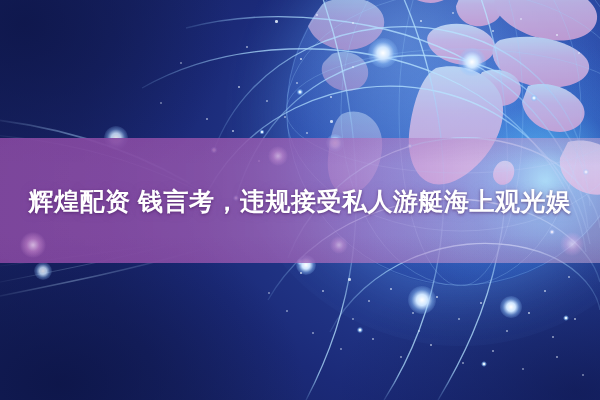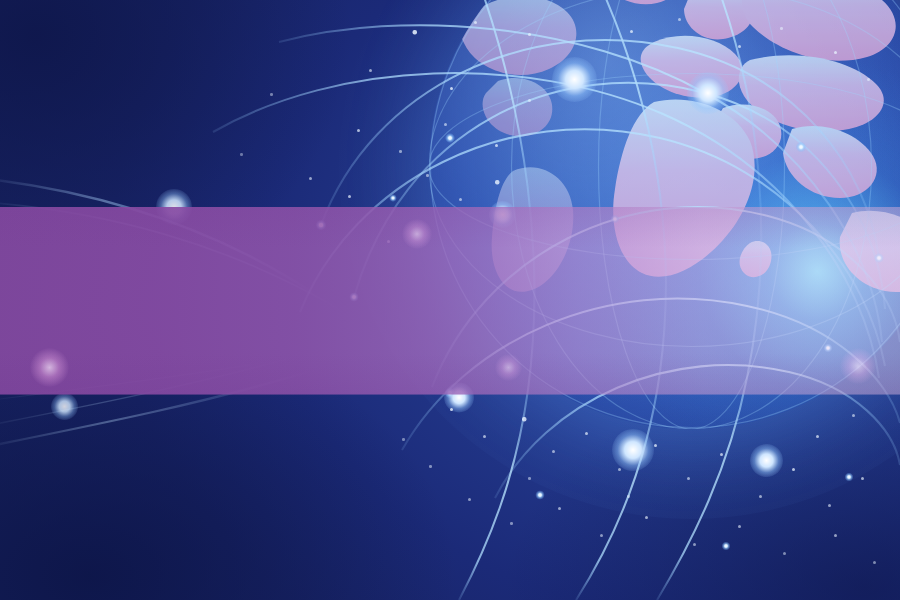--- a/index.html
+++ b/index.html
@@ -333,15 +333,16 @@
   </div>
 
   <div class="band"></div>
   <div class="band-tint"></div>
   <div class="band-sparkle" style="left:20px;  top:232px; width:26px; height:26px; opacity:.7;"></div>
   <div class="band-sparkle" style="left:268px; top:146px; width:20px; height:20px; opacity:.55;"></div>
   <div class="band-sparkle" style="left:330px; top:236px; width:18px; height:18px; opacity:.5;"></div>
   <div class="band-sparkle" style="left:560px; top:232px; width:24px; height:24px; opacity:.6;"></div>
 
   <div class="caption">
+    <div>辉煌配资 钱言考，违规接受私人游艇海上观光娱</div>
   </div>
 
 </div>
 
 </body></html>

